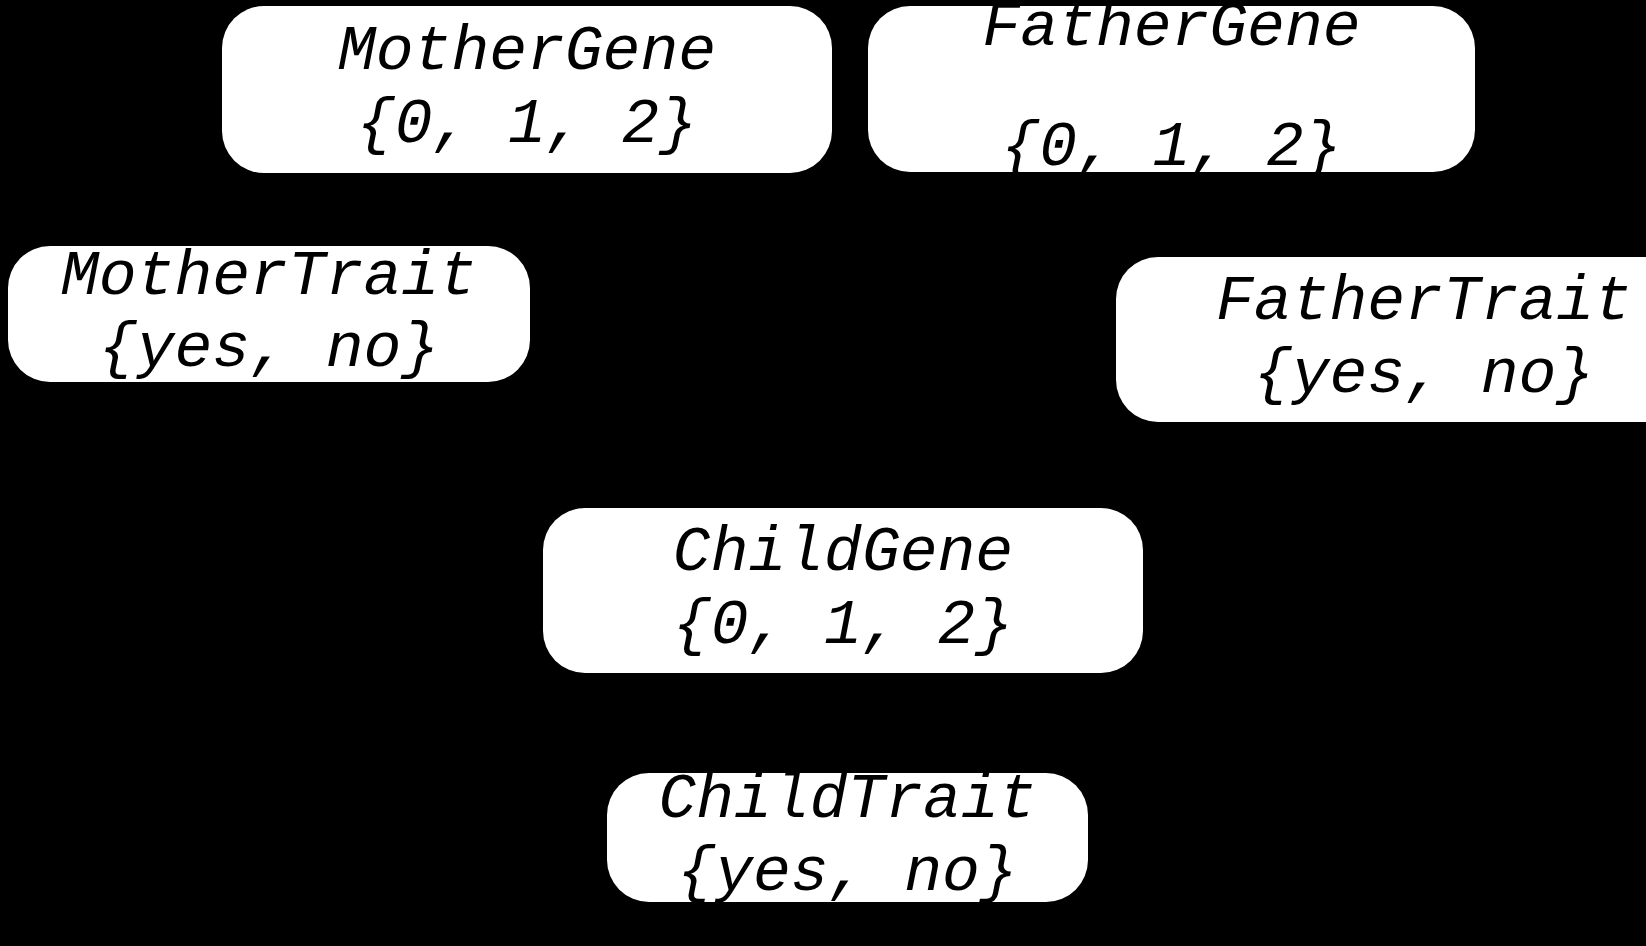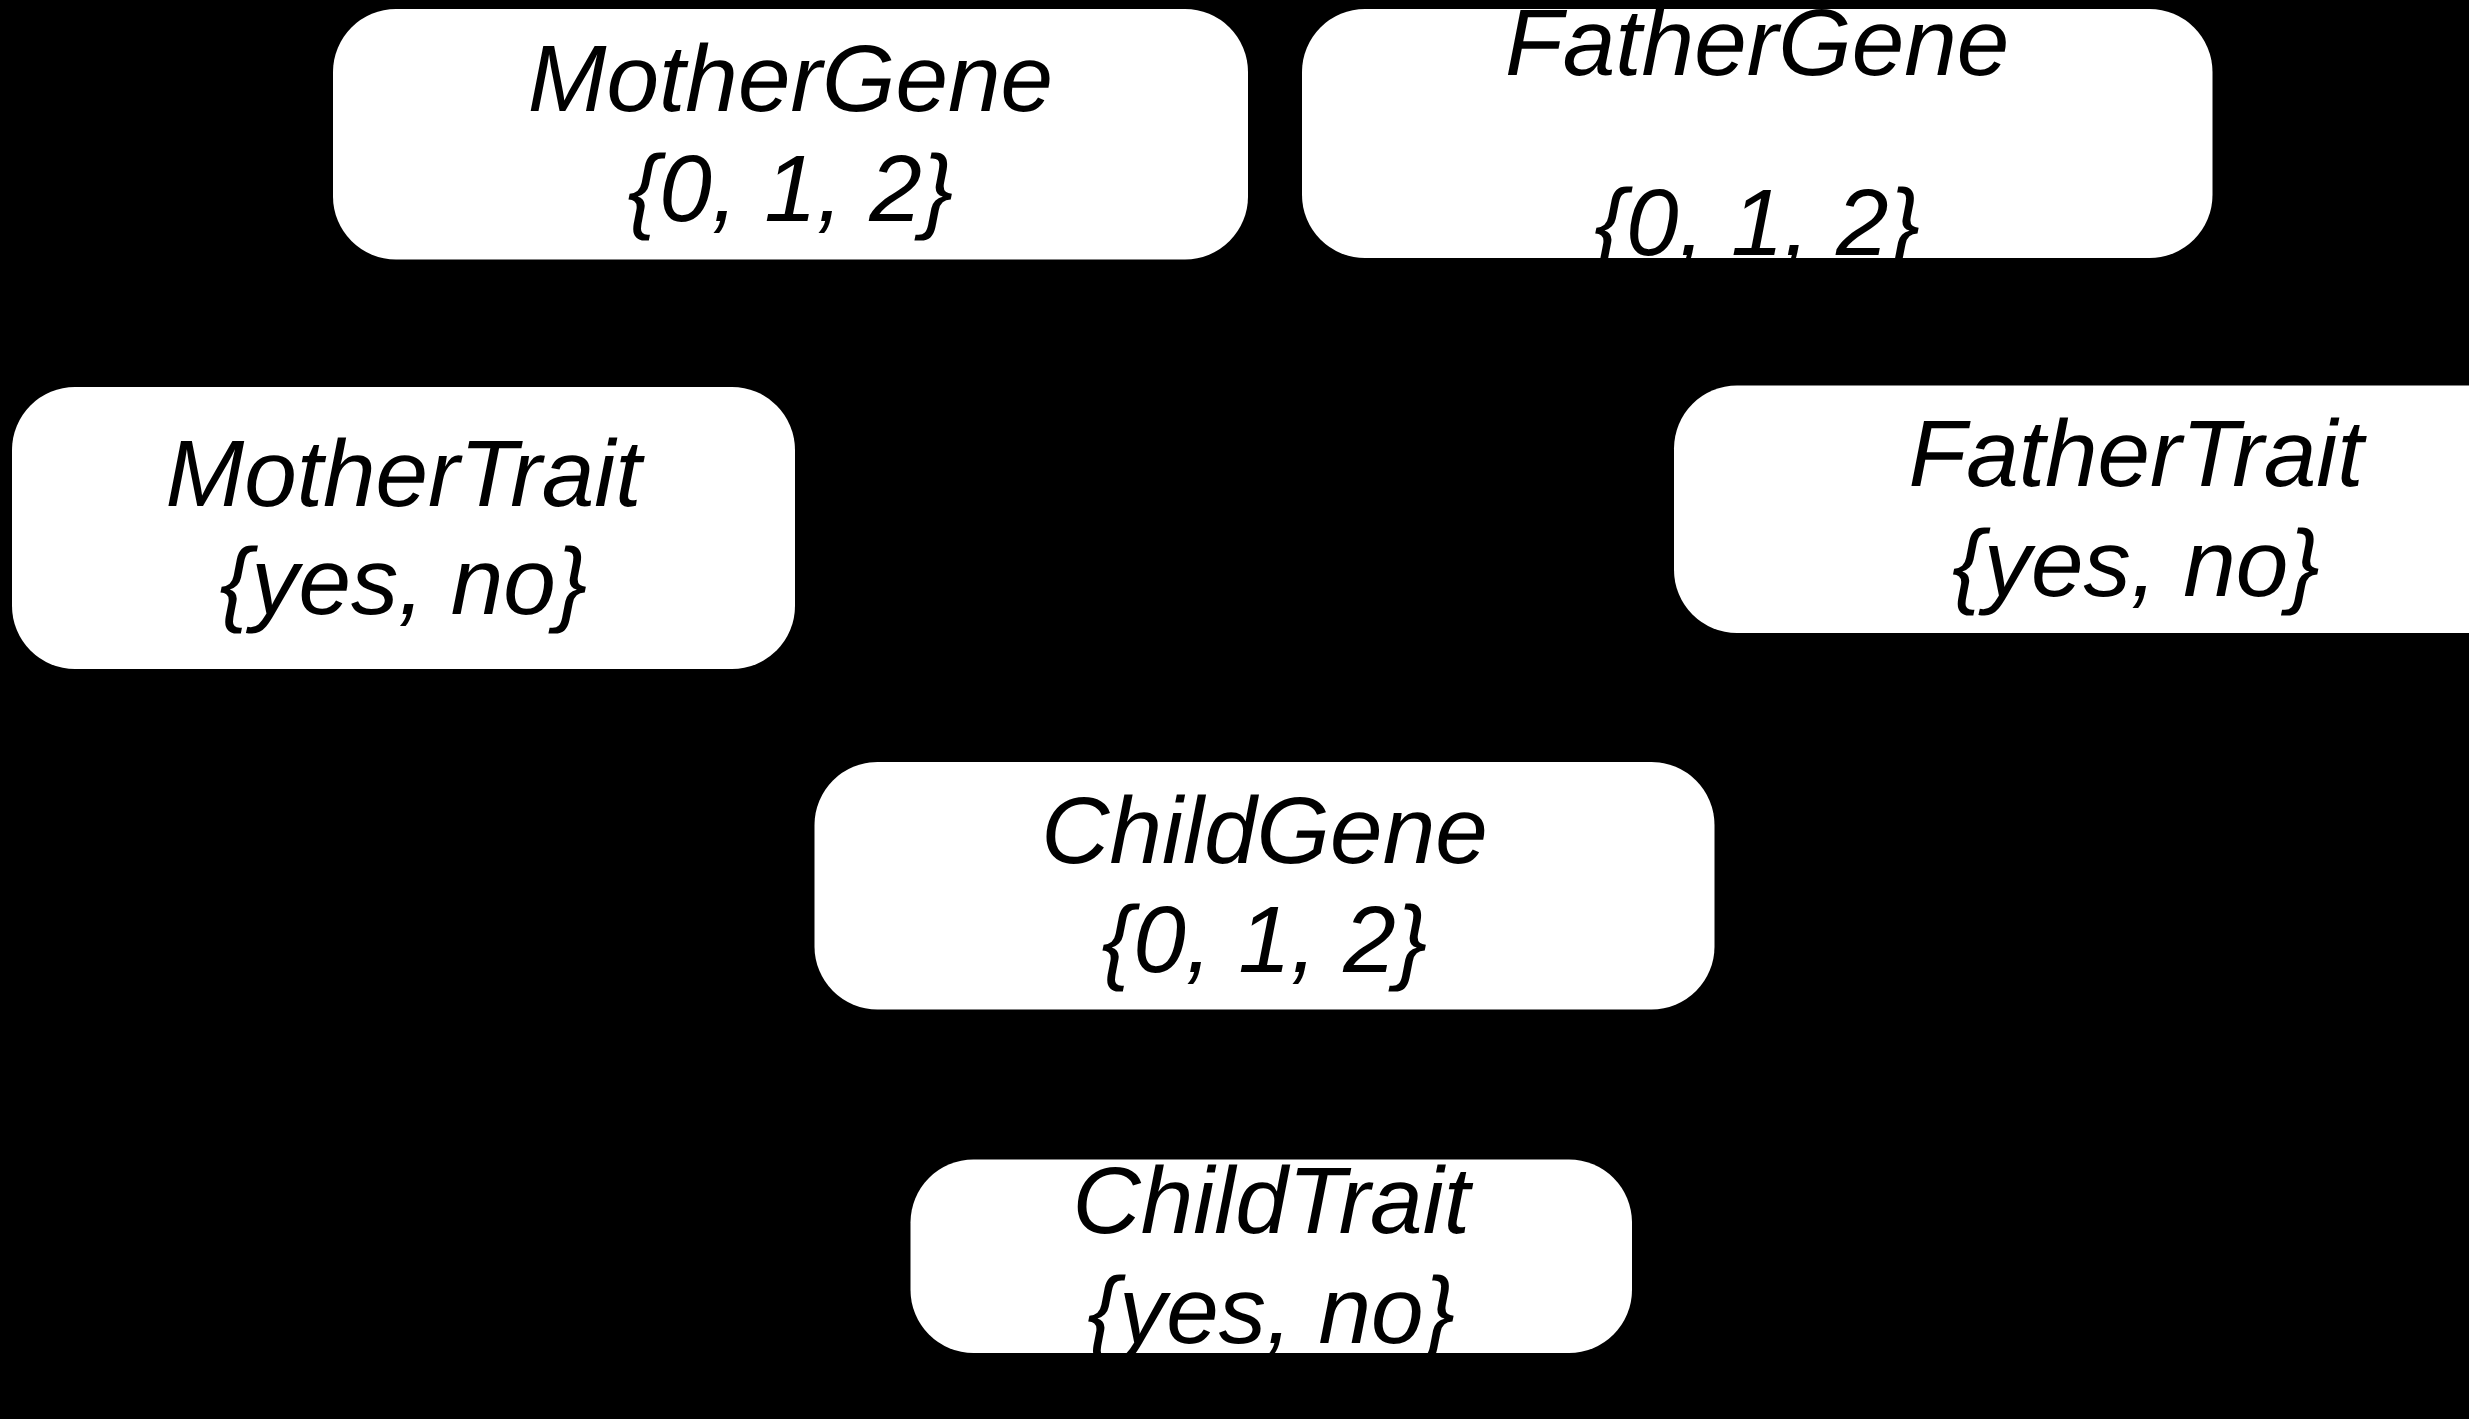--- a/index.html
+++ b/index.html
@@ -6,21 +6,21 @@
     margin: 0;
     padding: 0;
     background: #000000;
   }
   .stage {
     position: relative;
     width: 1646px;
     height: 946px;
     background: #000000;
     overflow: hidden;
-    font-family: Liberation Sans, sans-serif;
+    font-family: Liberation Mono, monospace;
   }
   .node {
     position: absolute;
     background: #ffffff;
     border-radius: 42px;
     color: #000000;
     display: flex;
     flex-direction: column;
     align-items: center;
     justify-content: center;
@@ -29,21 +29,21 @@
     font-size: 63px;
     line-height: 1.15;
   }
   .node .node-label,
   .node .node-domain {
     white-space: nowrap;
   }
   
   #node-mother-gene  { left: 222px;  top: 6px;   width: 610px; height: 167px; }
   #node-father-gene  { left: 868px;  top: 6px;   width: 607px; height: 166px; gap: 48px; }
-  #node-mother-trait { left: 8px;    top: 258px; width: 522px; height: 188px; }
+  #node-mother-trait { left: 8px;    top: 246px; width: 522px; height: 136px; }
   #node-father-trait { left: 1116px; top: 257px; width: 616px; height: 165px; }
   #node-child-gene   { left: 543px;  top: 508px; width: 600px; height: 165px; align-items: center; }
   #node-child-trait  { left: 607px;  top: 773px; width: 481px; height: 129px; }
 </style>
 </head>
 <body>
 
 <div class="stage">
 
   <div class="node" id="node-mother-gene">

